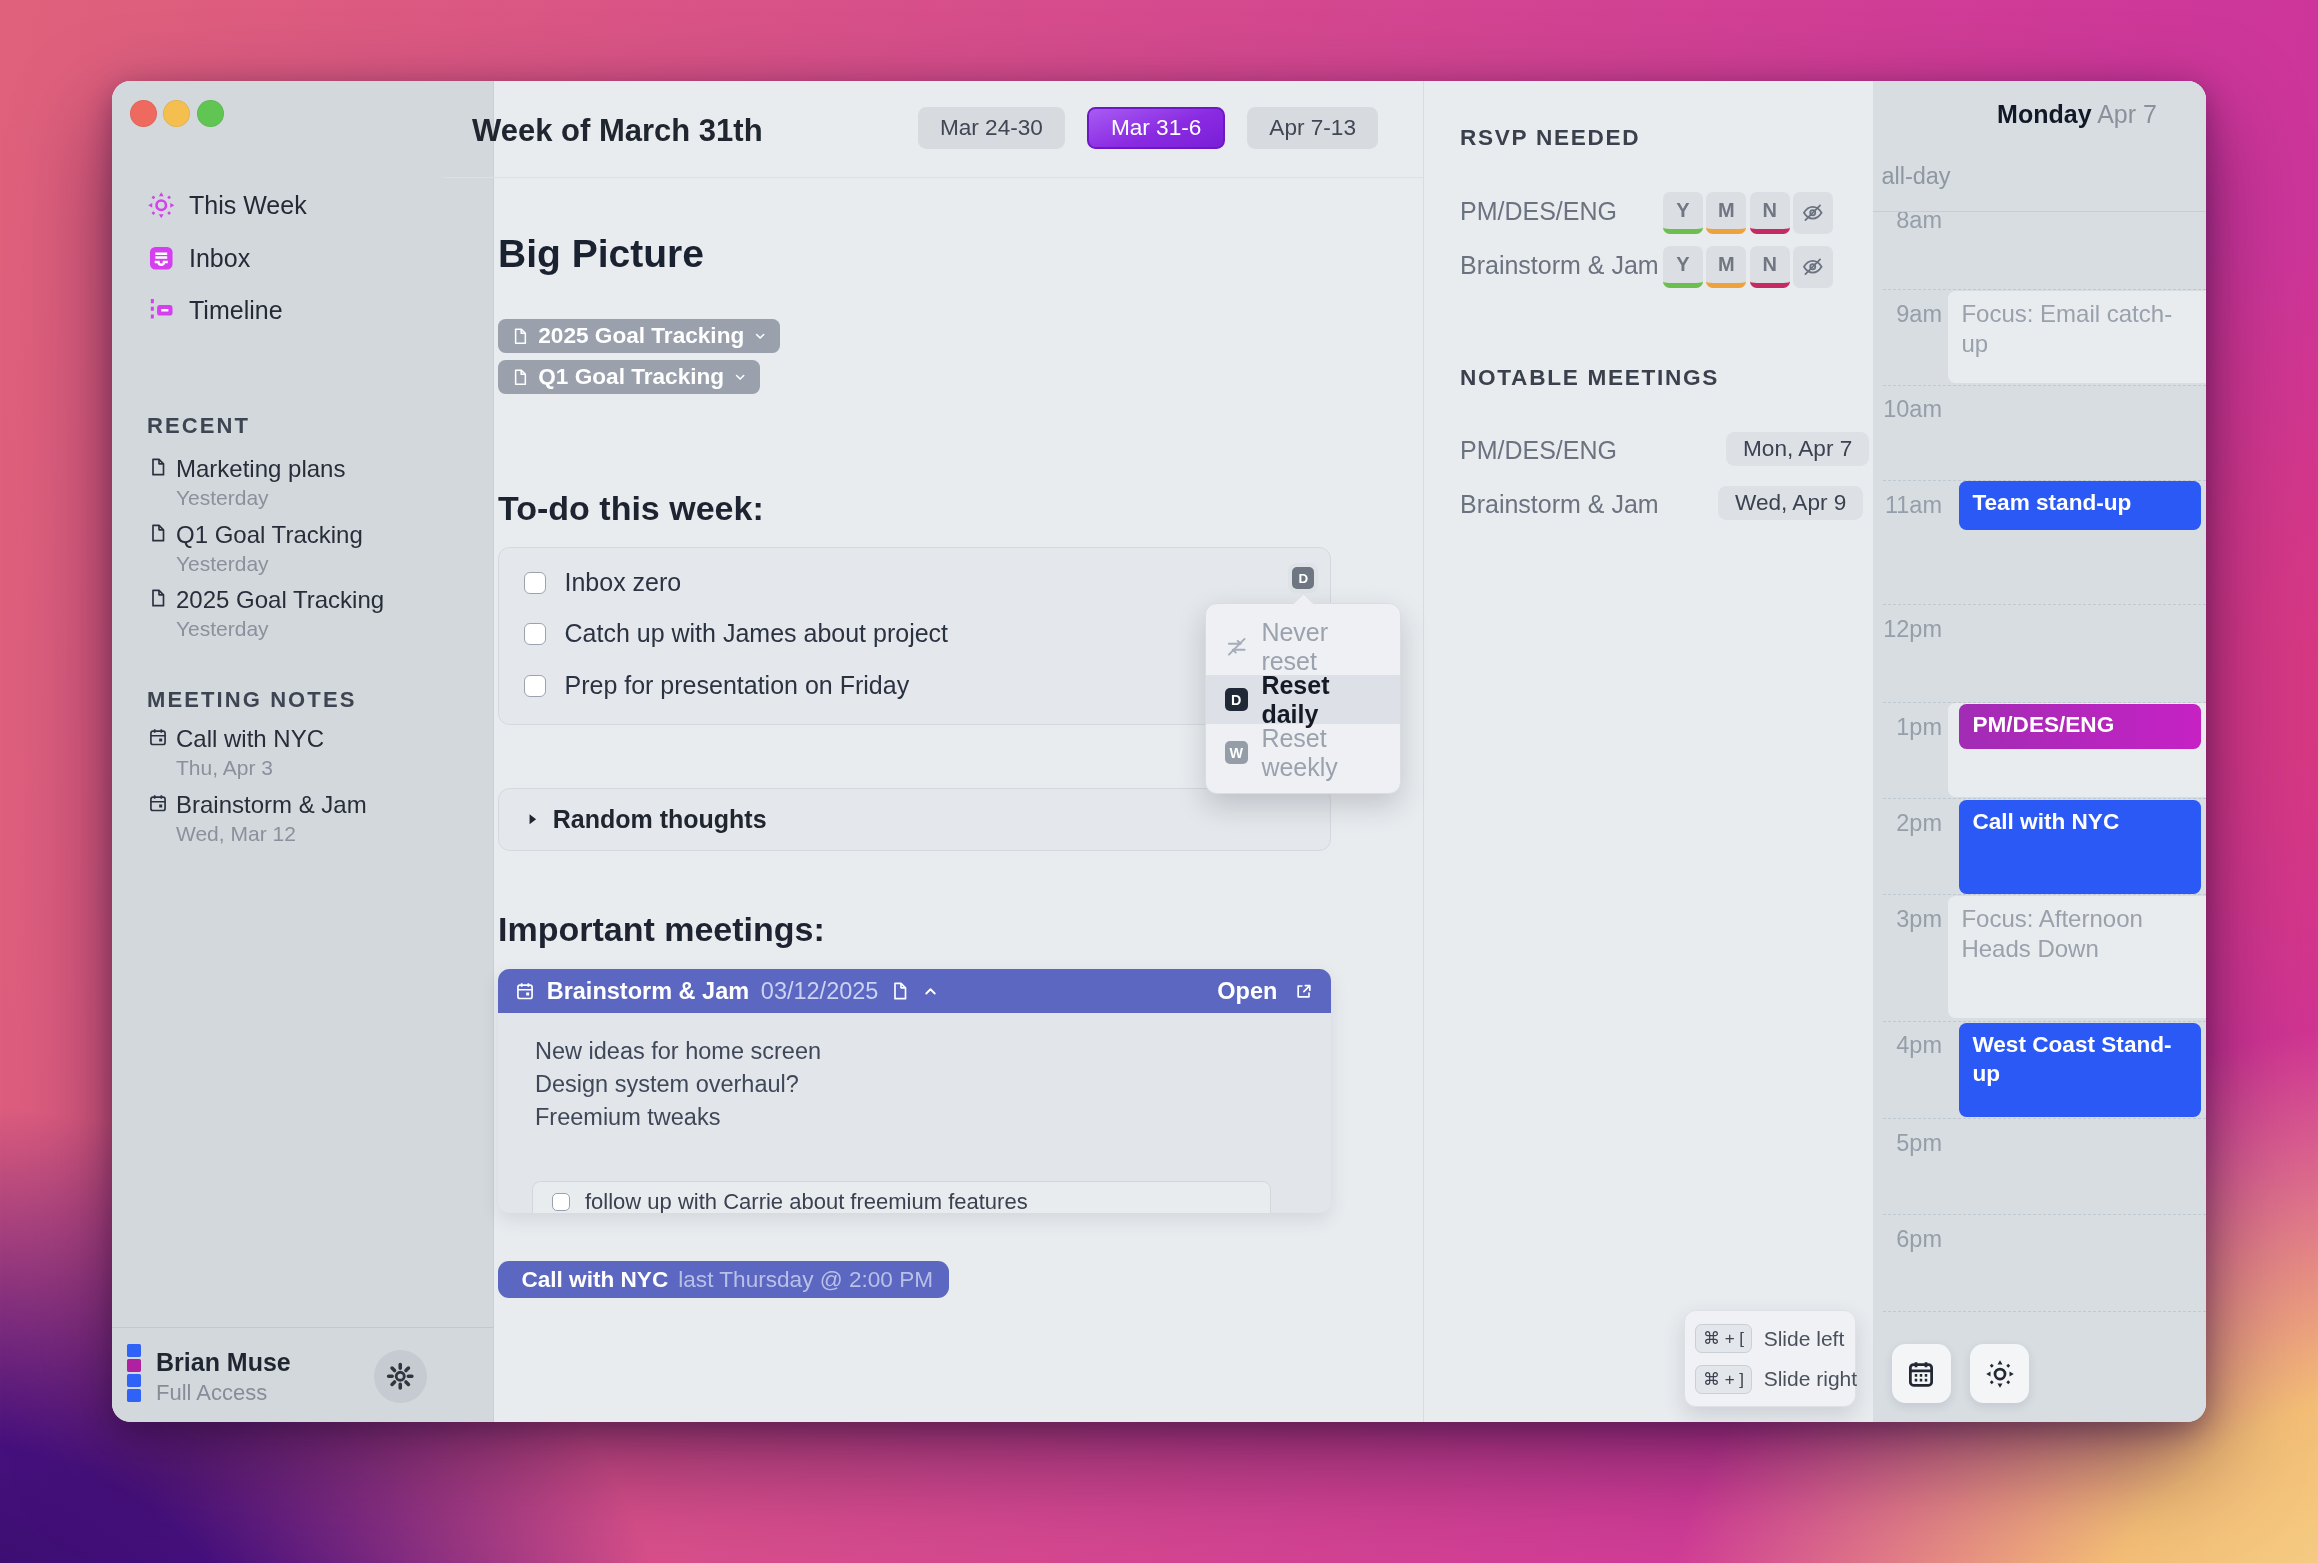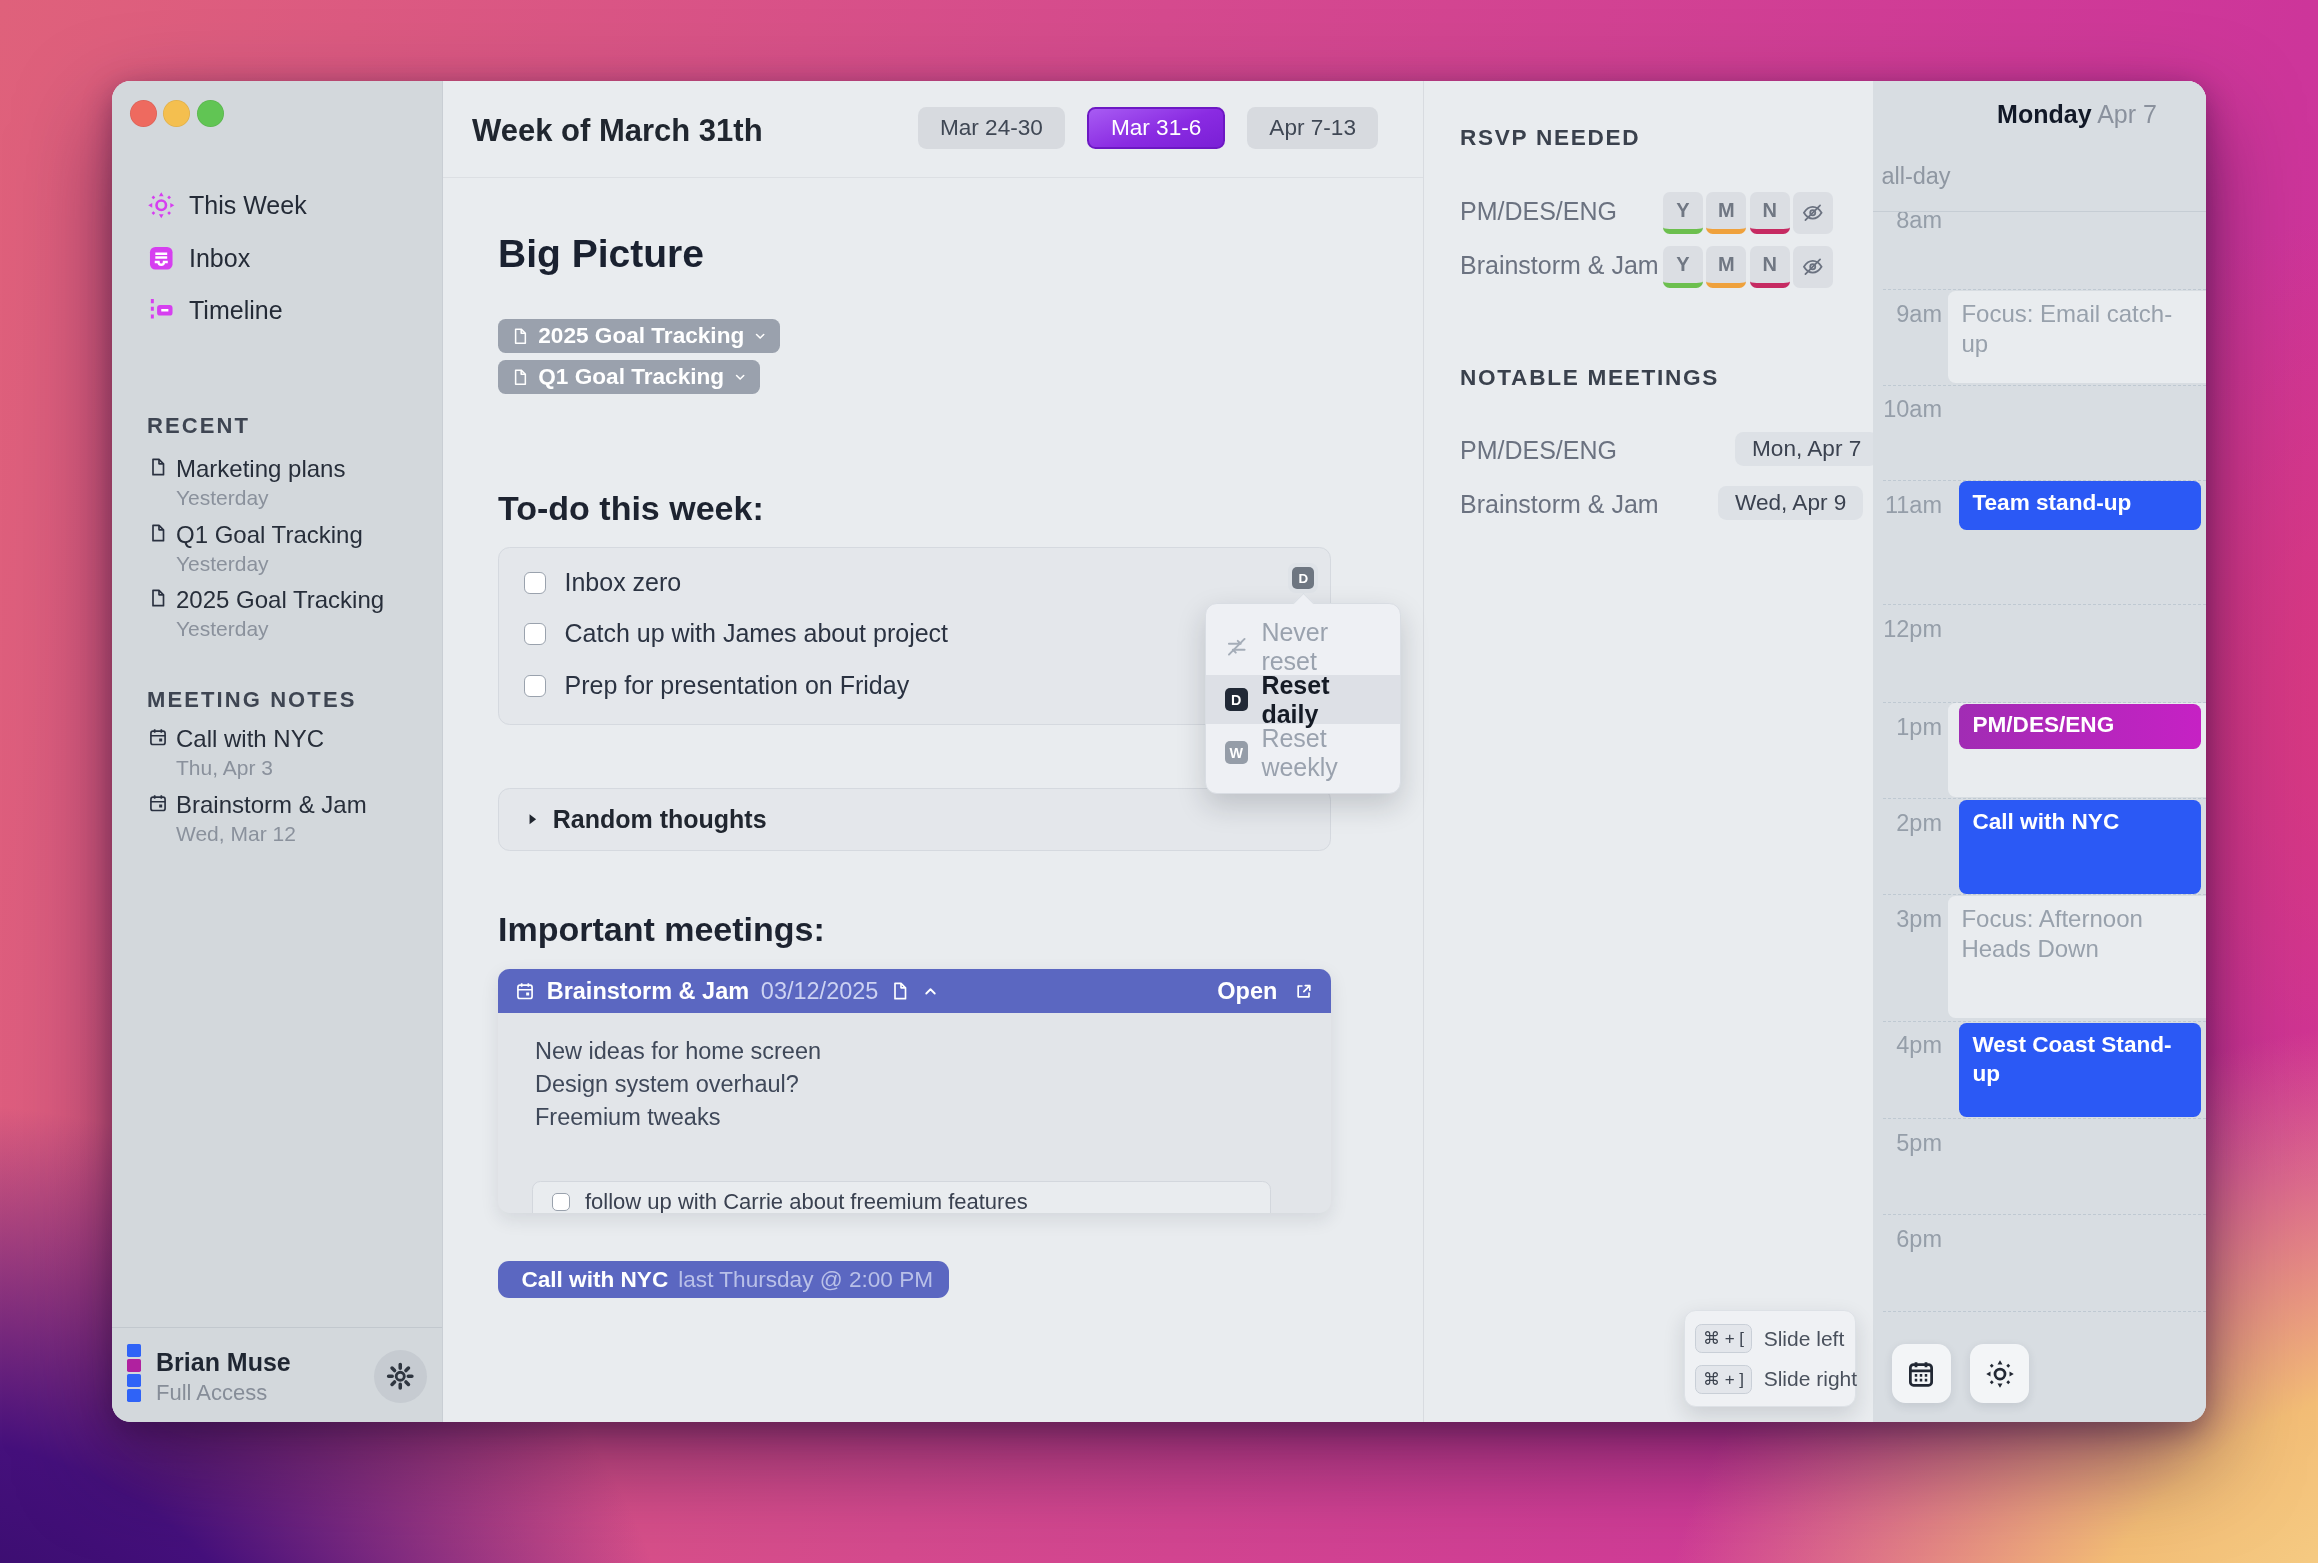--- a/index.html
+++ b/index.html
@@ -13,21 +13,21 @@
       radial-gradient(1174px 839px at 108% 45%, rgba(222,60,110,.75) 0%, rgba(222,60,110,0) 60%),
       linear-gradient(100deg, #df617b 0%, #d54a8e 45%, #cb309d 100%);
   }
   .window{
     position:absolute; left:112px; top:81px; width:2094px; height:1341px;
     border-radius:18.5px; background:#e9ecef; overflow:hidden;
     box-shadow:0 38px 92px rgba(30,6,50,.5), 0 8.4px 29px rgba(30,6,50,.35);
   }
   .col{ position:absolute; top:0; height:100%; }
   
-  .sidebar{ left:0; width:331px; background:#d3d8dc; border-right:0.8px solid #c9ced4; }
+  .sidebar{ left:0; width:382px; background:#d3d8dc; border-right:0.8px solid #c9ced4; }
   .tl{ position:absolute; width:27px; height:27px; border-radius:50%; top:18.5px; }
   .tl.r{ left:17.6px; background:#ee6a5f; box-shadow:inset 0 0 0 0.8px rgba(0,0,0,.08);}
   .tl.y{ left:51px; background:#f4bf4f; box-shadow:inset 0 0 0 0.8px rgba(0,0,0,.08);}
   .tl.g{ left:85px; background:#61c554; box-shadow:inset 0 0 0 0.8px rgba(0,0,0,.08);}
   .navrow{ position:absolute; left:0; width:100%; height:37px; display:flex; align-items:center; cursor:default; }
   .navrow svg{ position:absolute; left:35px; width:28.5px; height:28.5px; color:#d63ff0; }
   .navrow .nlabel{ position:absolute; left:77px; font-size:25px; font-weight:500; color:#242b37; }
   .sechead{ position:absolute; left:35px; font-size:22px; font-weight:700; letter-spacing:2.1px; color:#3e4552; }
   .sideitem{ position:absolute; left:0; width:100%; }
   .sideitem svg{ position:absolute; left:36px; top:1.7px; width:20px; height:20px; color:#2a3140; }
@@ -435,21 +435,21 @@
         <div class="ymnbtn">
           <svg viewBox="0 0 28 28" width="23.5" height="23.5">
               <use href="#i-eyeoff"></use>
             </svg>
         </div>
       </div>
 
       <div class="ptitle" style="top:284px">NOTABLE MEETINGS</div>
 
       <div class="prow-label" style="top:355px">PM/DES/ENG</div>
-      <div class="datepill" style="left:311px; top:351px">Mon, Apr 7</div>
+      <div class="datepill" style="left:302px; top:351px">Mon, Apr 7</div>
 
       <div class="prow-label" style="top:409px">Brainstorm &amp; Jam</div>
       <div class="datepill" style="left:294px; top:405px">Wed, Apr 9</div>
     </section>
 
     <section class="col cal">
       <div class="calheadbg"></div>
       <div class="calhead">
         <span class="day">Monday</span>
         <span class="date">Apr 7</span>

